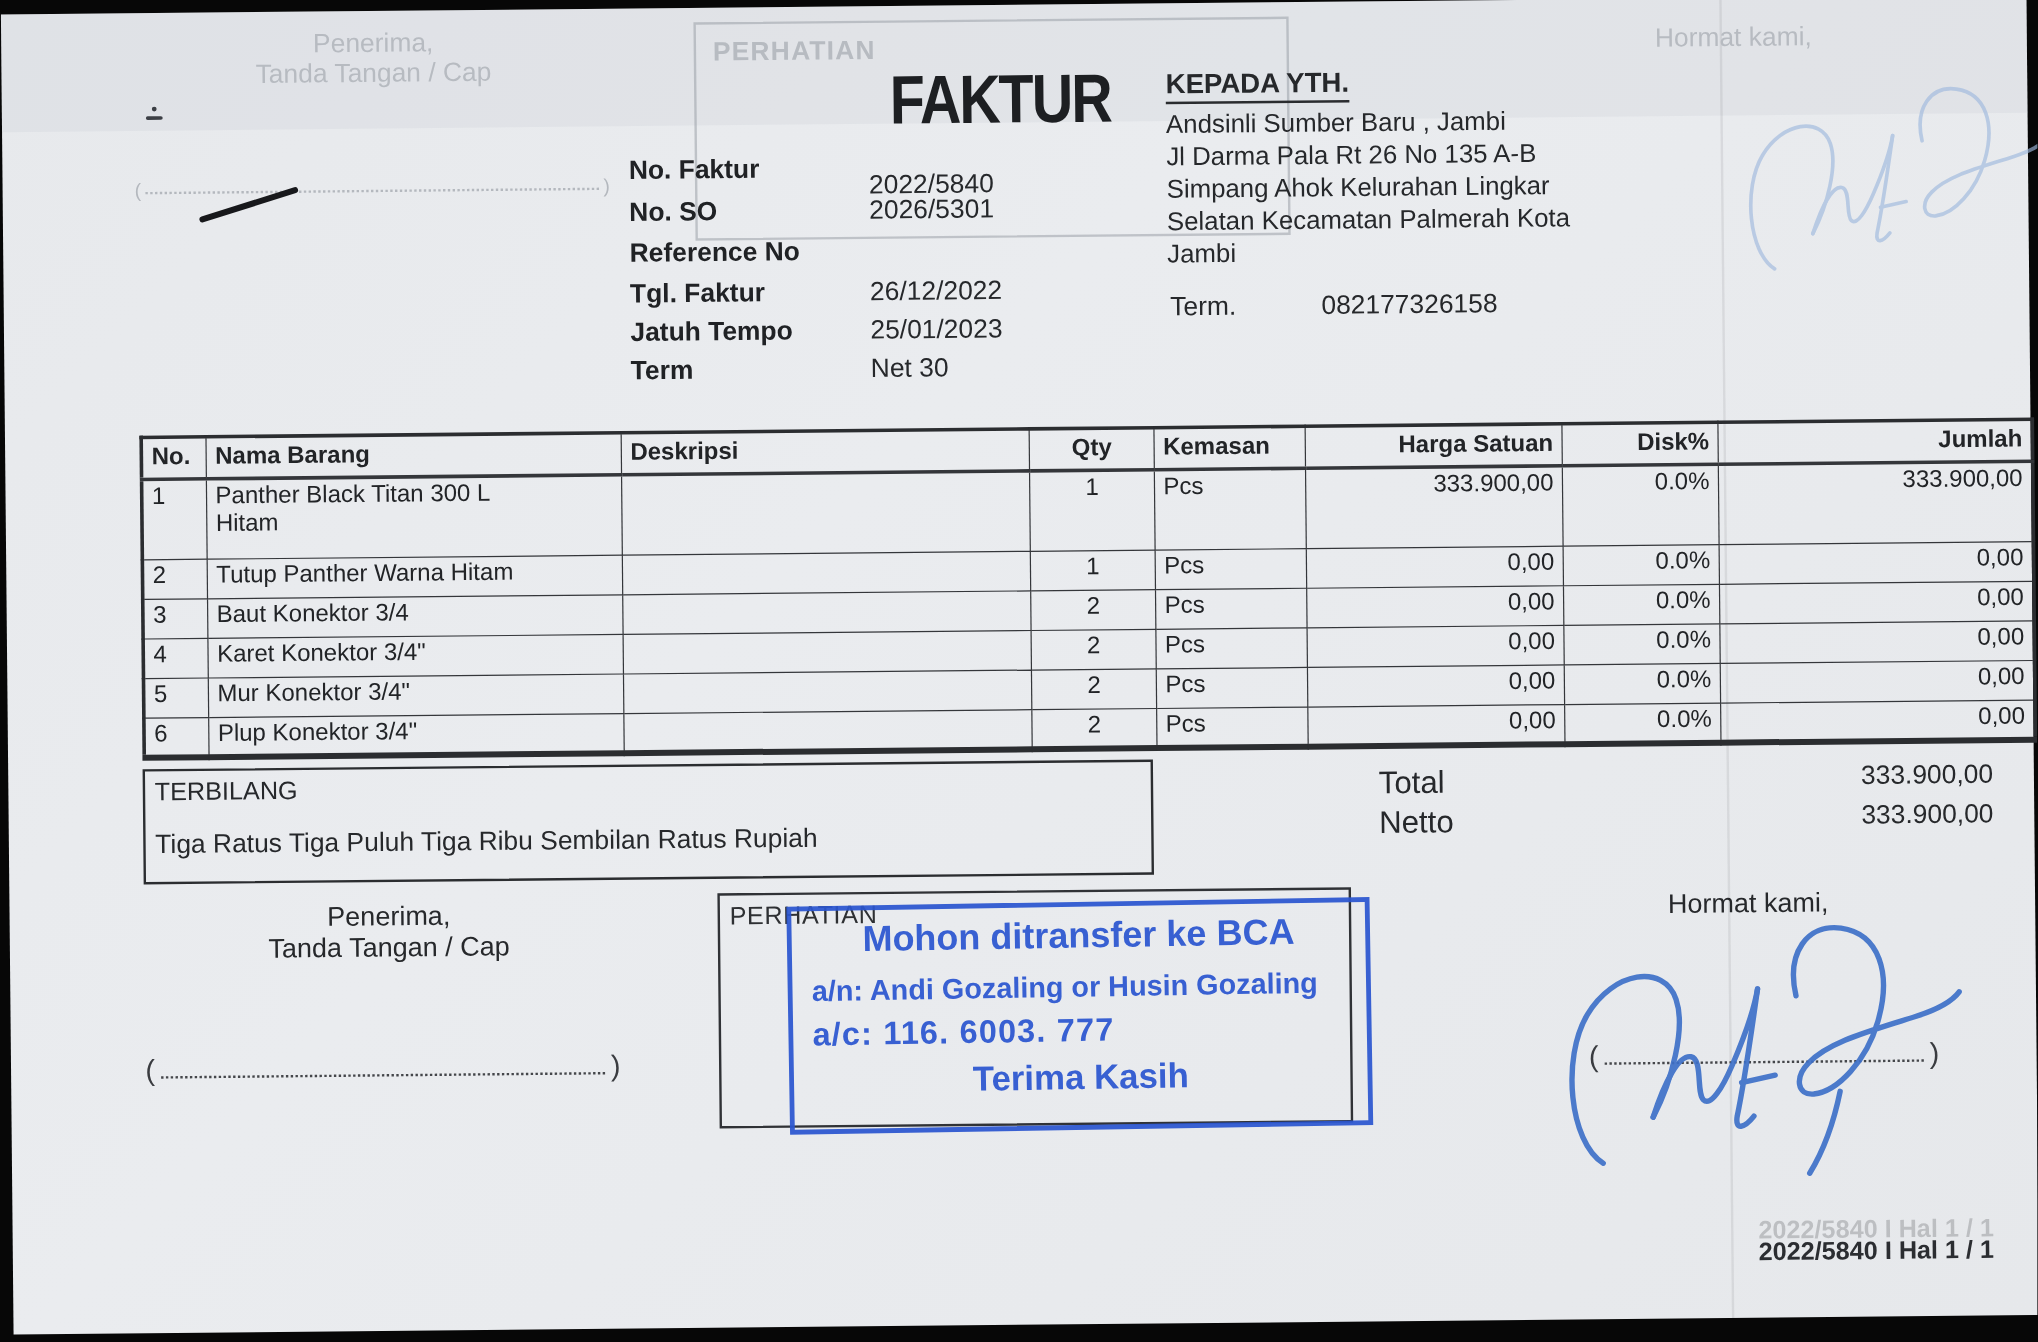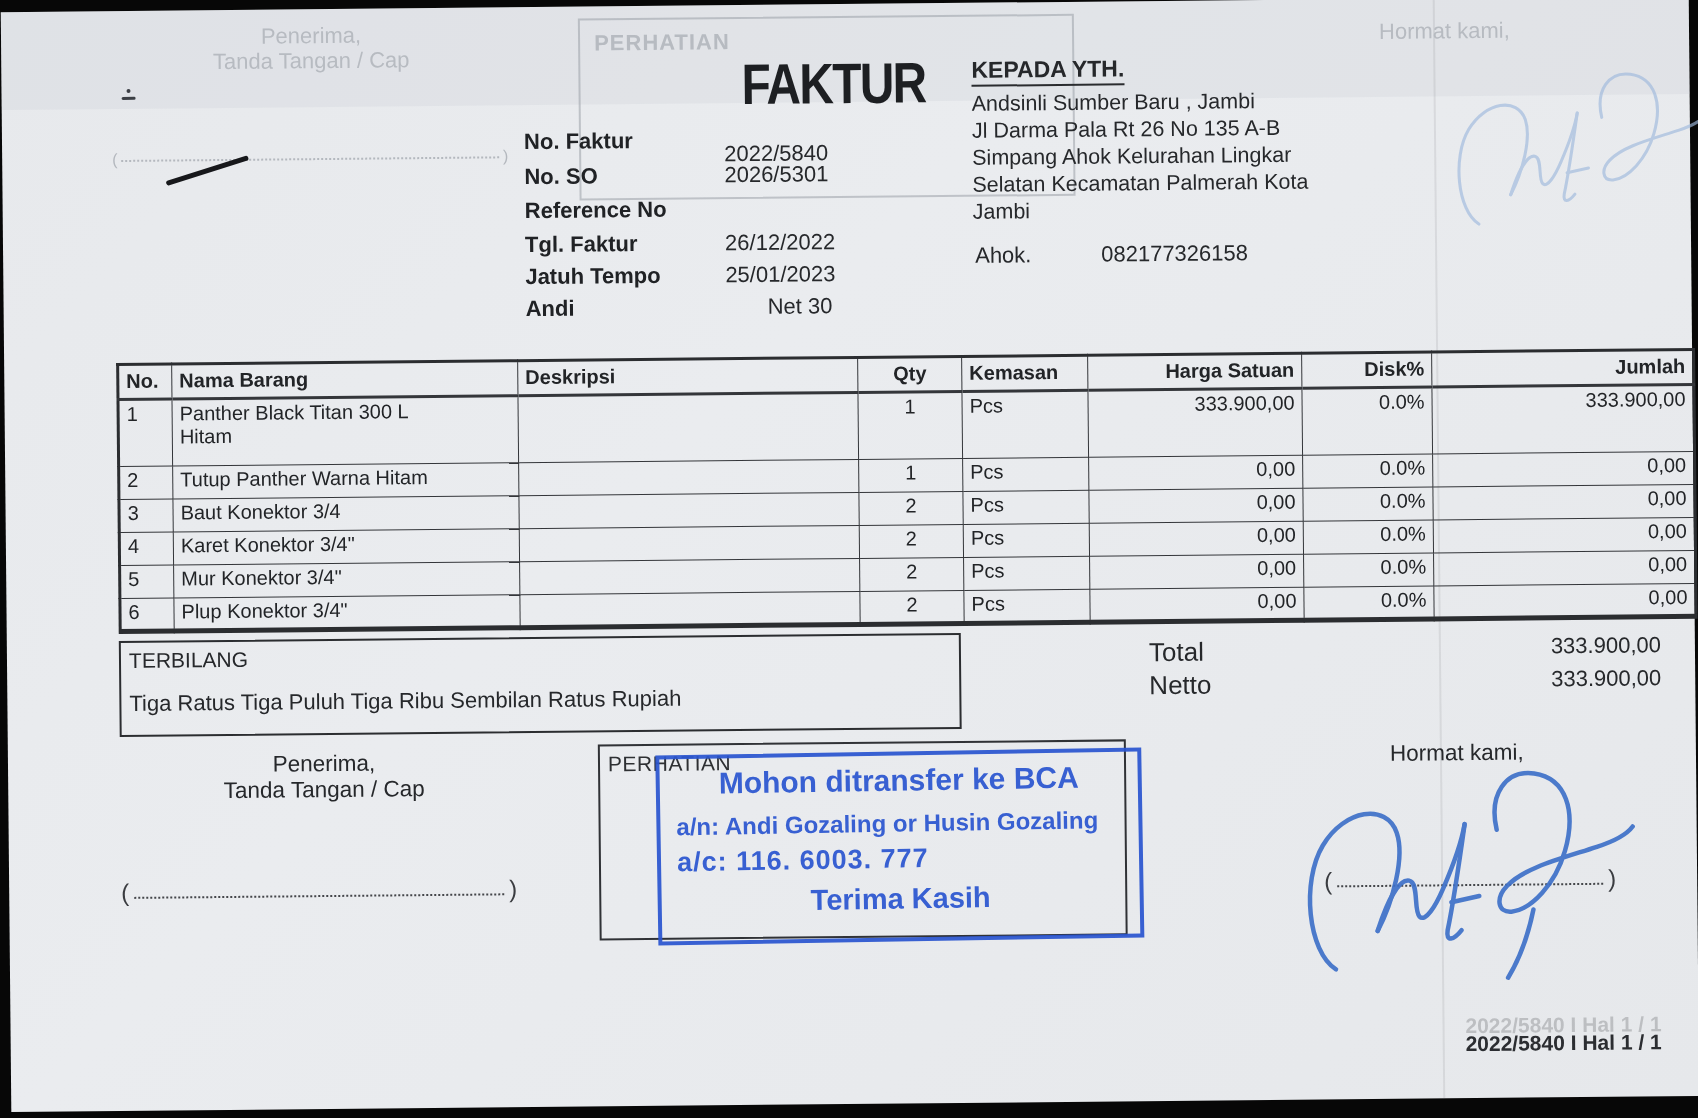--- a/index.html
+++ b/index.html
@@ -100,34 +100,34 @@
     <div class="abs meta-label" style="left:522px;top:122px;">No. Faktur</div>
     <div class="abs meta-value" style="left:722px;top:136px;text-align:right;">2022/5840</div>
     <div class="abs meta-label" style="left:522px;top:157px;text-align:right;">No. SO</div>
     <div class="abs meta-value" style="left:722px;top:157px;">2026/5301</div>
     <div class="abs meta-label" style="left:522px;top:191px;">Reference No</div>
     <div class="abs meta-value" style="left:722px;top:191px;"></div>
     <div class="abs meta-label" style="left:522px;top:225px;">Tgl. Faktur</div>
     <div class="abs meta-value" style="left:722px;top:225px;">26/12/2022</div>
     <div class="abs meta-label" style="left:522px;top:257px;">Jatuh Tempo</div>
     <div class="abs meta-value" style="left:722px;top:257px;">25/01/2023</div>
-    <div class="abs meta-label" style="left:522px;top:289px;">Andi</div>
-    <div class="abs meta-value" style="left:764px;top:289px;">Net 30</div>
+    <div class="abs meta-label" style="left:522px;top:289px;">Term</div>
+    <div class="abs meta-value" style="left:722px;top:289px;">Net 30</div>
 
     <div class="abs" style="left:970px;top:54px;width:340px;">
       <div class="kepada">KEPADA YTH.</div>
       <div class="addr" style="margin-top:4px;">
         <div>Andsinli Sumber Baru , Jambi</div>
         <div>Jl Darma Pala Rt 26 No 135 A-B</div>
         <div>Simpang Ahok Kelurahan Lingkar</div>
         <div>Selatan Kecamatan Palmerah Kota</div>
         <div>Jambi</div>
       </div>
     </div>
-    <div class="abs meta-value" style="left:972px;top:240px;">Ahok.</div>
+    <div class="abs meta-value" style="left:972px;top:240px;">Term.</div>
     <div class="abs meta-value" style="left:1098px;top:240px;">082177326158</div>
 
     <table class="items abs" style="left:112px;top:352px;">
       <colgroup>
         <col style="width:54px">
           <col style="width:346px">
           <col style="width:340px">
           <col style="width:104px">
         <col style="width:126px">
           <col style="width:214px">

